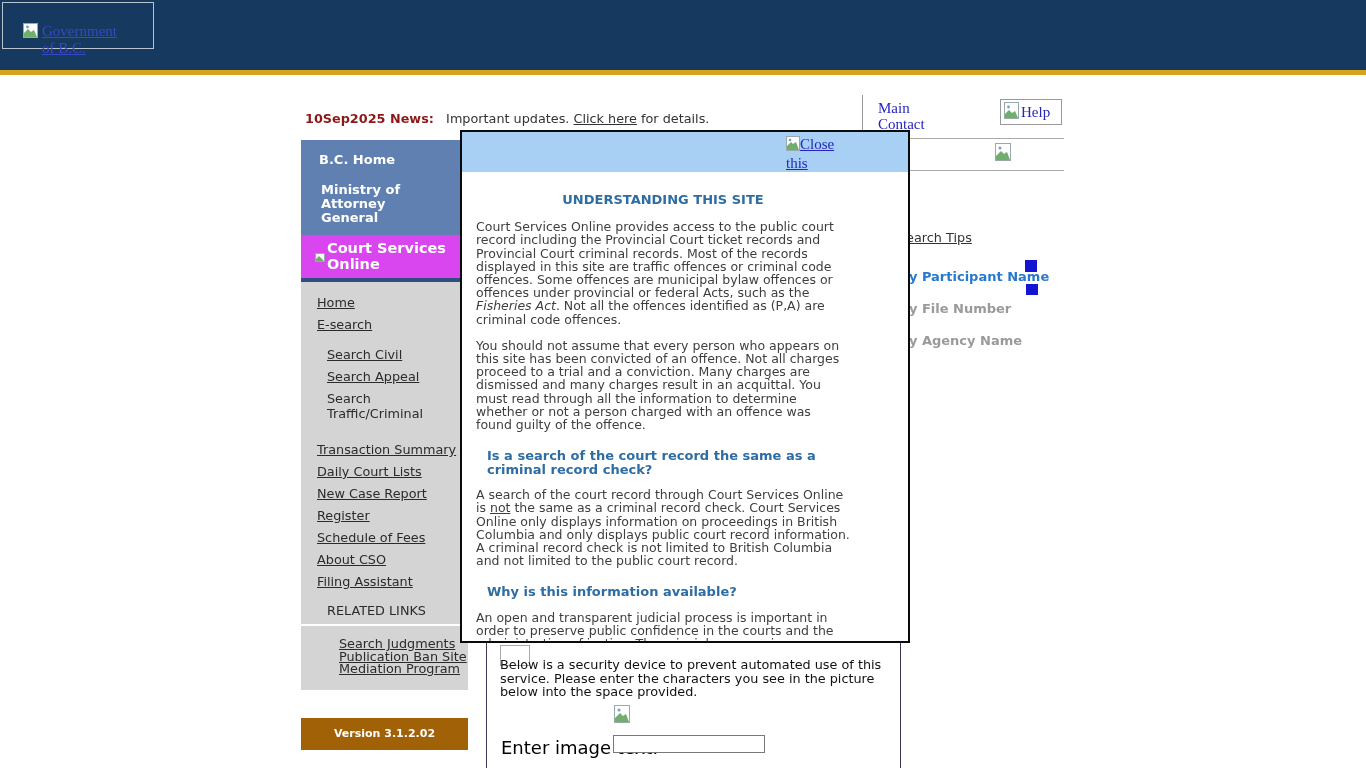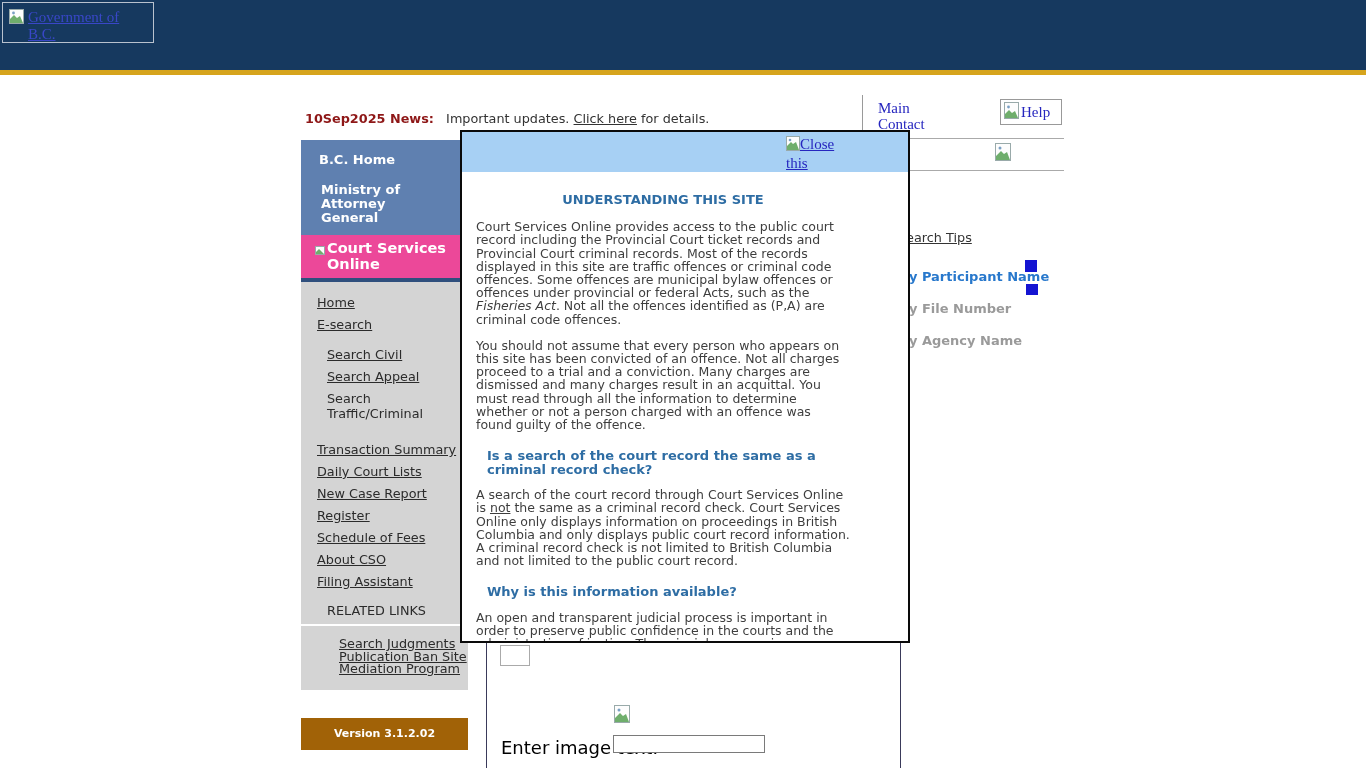--- a/index.html
+++ b/index.html
@@ -2,21 +2,21 @@
 <html><head>
 <meta charset="utf-8">
 <style>
   * { margin:0; padding:0; box-sizing:border-box; }
   html,body { background:#fff; width:1366px; height:768px; font-family:"DejaVu Sans",sans-serif; }
   #stage { position:relative; width:1366px; height:768px; overflow:hidden; background:#fff; }
 
   
   .banner { position:absolute; left:0; top:0; width:1366px; height:70px; background:#16395F; }
   .goldbar { position:absolute; left:0; top:70px; width:1366px; height:5px; background:#D6A41D; }
-  .logo-box { position:absolute; left:2px; top:2px; width:152px; height:41px; border:1px solid #B9C2CE; display:flex; align-items:flex-start; padding:6px; gap:4px; cursor:pointer; }
+  .logo-box { position:absolute; left:2px; top:2px; width:152px; height:47px; border:1px solid #B9C2CE; display:flex; align-items:flex-start; padding:20px; gap:4px; cursor:pointer; }
   .logo-box .alt { font-family:"Liberation Serif",serif; font-size:15px; color:#3947C8; text-decoration:underline; line-height:17px; }
 
   
   .bimg { display:inline-block; vertical-align:top; flex:0 0 auto; }
 
   
   .news { position:absolute; left:305px; top:111px; font-size:12.8px; color:#333; white-space:nowrap; }
   .news b.date { color:#8E1717; font-weight:bold; }
   .news a { color:#333; text-decoration:underline; cursor:pointer; }
 
@@ -27,21 +27,21 @@
   .help-box .alt { font-family:"Liberation Serif",serif; font-size:15px; color:#2626BF; }
   .hr-right-1 { position:absolute; left:862px; top:138px; width:202px; height:1px; background:#aaa; }
   .hr-right-2 { position:absolute; left:862px; top:170px; width:202px; height:1px; background:#aaa; }
   .hdr-bimg { position:absolute; left:995px; top:143px; }
 
   
   .sidebar { position:absolute; left:301px; top:140px; width:167px; }
   .sb-blue { background:#5F80B0; color:#fff; padding:10px 0 0 0; }
   .sb-bchome { font-weight:bold; font-size:13px; padding:2px 0 0 18px; }
   .sb-ministry { font-weight:bold; font-size:13px; line-height:14px; padding:16px 0 10px 20px; width:140px; }
-  .sb-cso-band { background:#ec4899; border-bottom:4px solid #2F4F7D; padding:5px 0 6px 14px; display:flex; align-items:flex-start; gap:2px; }
+  .sb-cso-band { background:#d946ef; border-bottom:4px solid #2F4F7D; padding:5px 0 6px 14px; display:flex; align-items:center; gap:2px; }
   .sb-cso-band .t { font-weight:bold; font-size:14.5px; color:#fff; }
   .sb-menu { background:#D4D4D4; padding:13px 0 14px 0; }
   .sb-link { display:block; font-size:12.8px; color:#2b2b2b; text-decoration:underline; margin:0 0 7px 16px; cursor:pointer; }
   .sb-link.indent { margin-left:26px; margin-bottom:7px; }
   .sb-link.nounder { text-decoration:none; }
   .gap8 { height:8px; } .gap14 { height:14px; }
   .sb-related-h { font-size:12.8px; color:#2b2b2b; margin:14px 0 6px 26px; }
   .sb-hr { height:2px; background:#fff; margin:0; }
   .sb-related { padding-top:12px;margin-left:12px; }
   .sb-related .sb-link { margin:0 0 0 26px; line-height:12.5px; margin-bottom:0; }
@@ -168,20 +168,21 @@
   <div class="content-box-r"></div>
 
   <a class="search-tips">Search Tips</a>
   <div class="tab active" style="left:899px; top:269px;">By Participant Name</div>
   <div class="sq" style="left:1025px; top:260px; width:12px; height:12px;"></div>
   <div class="sq" style="left:1026px; top:284px; width:12px; height:11px;"></div>
   <div class="tab idle" style="left:899px; top:301px;">By File Number</div>
   <div class="tab idle" style="left:899px; top:333px;">By Agency Name</div>
 
   <div class="mini-box"></div>
+  <div class="sec-text">Below is a security device to prevent automated use of this service. Please enter the characters you see in the picture below into the space provided.</div>
   <span class="bimg captcha-bimg">
     <svg width="16" height="18" viewBox="0 0 16 18">
         <rect x="0.5" y="0.5" width="15" height="17" fill="#fdfdfd" stroke="#9aa"></rect>
         <path d="M1 13 L6 8 L9 11 L12 9 L15 17 L1 17 Z" fill="#6fae6c"></path>
         <circle cx="5" cy="5" r="1.5" fill="#7aa0c4"></circle>
       </svg>
   </span>
   <label class="cap-label">Enter image text:</label>
   <input class="cap-input" type="text" value="" style="">
 

